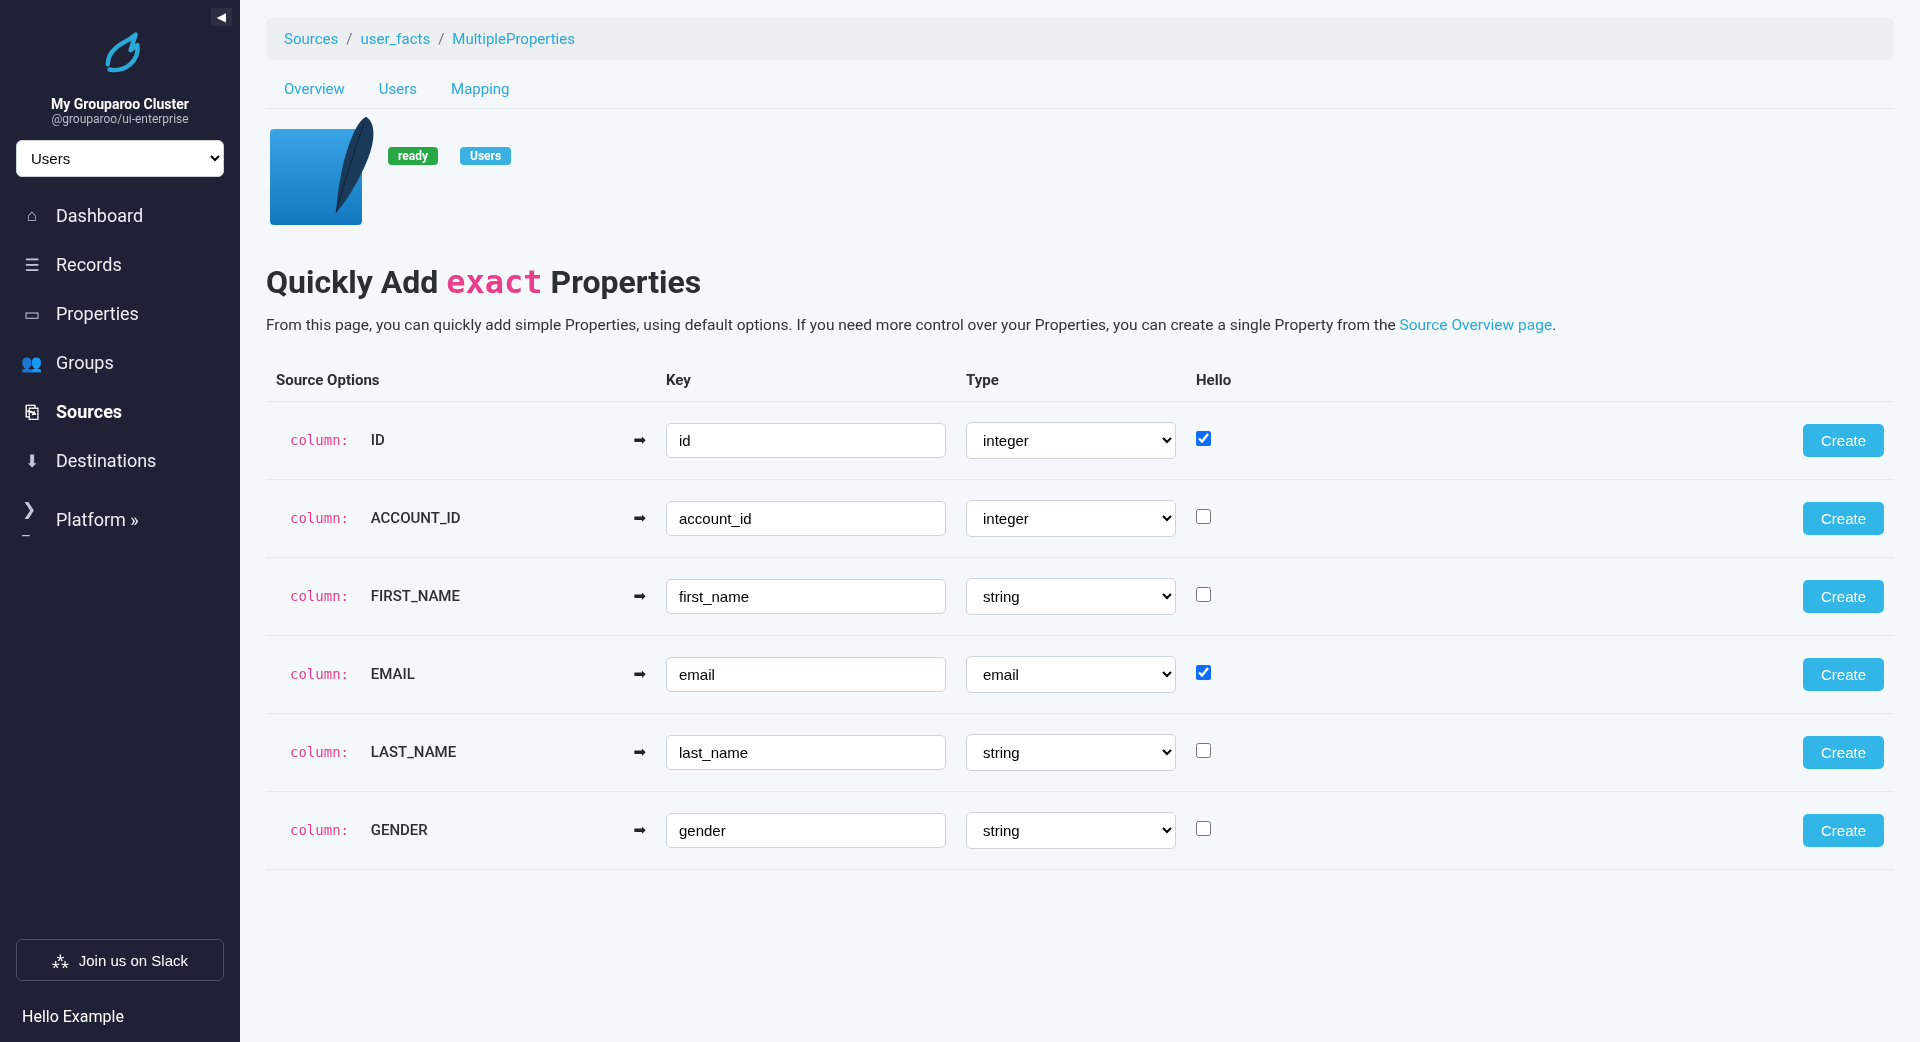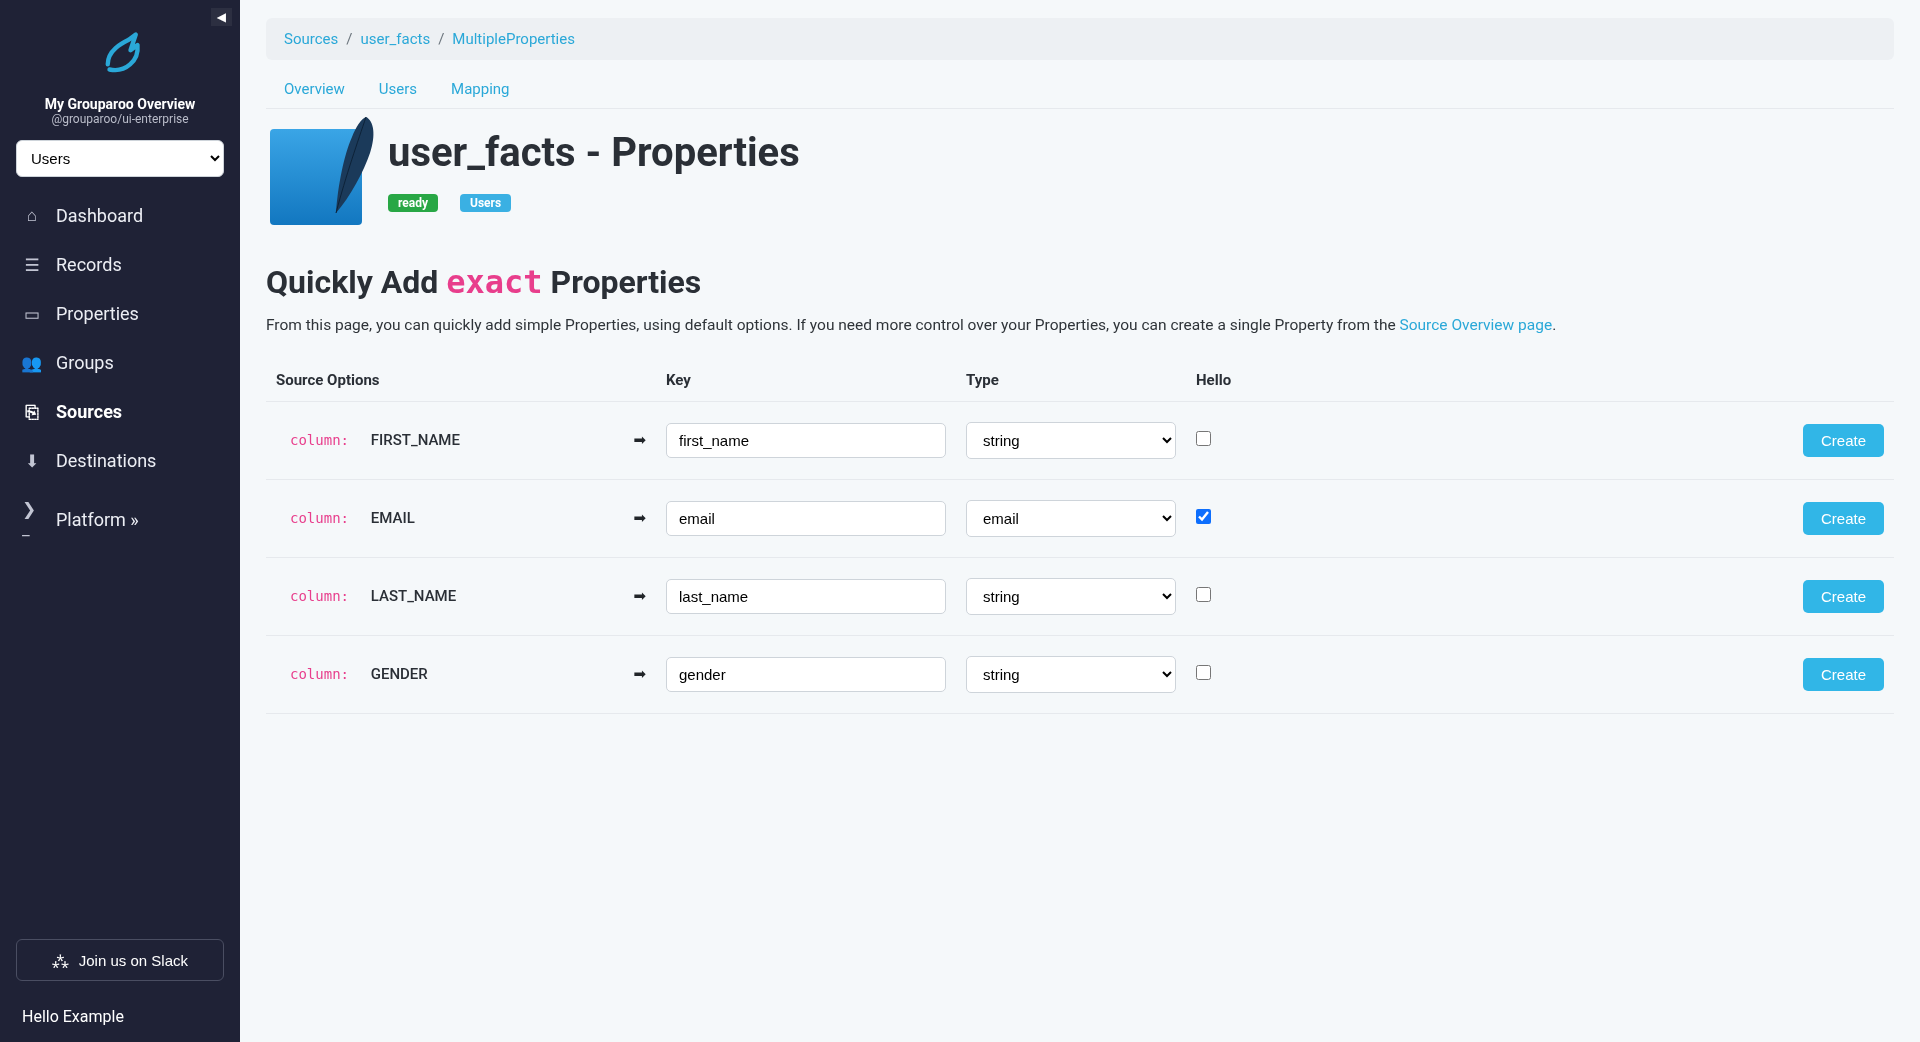--- a/index.html
+++ b/index.html
@@ -70,21 +70,21 @@
 <body>
 
 <div class="app">
   <aside class="sidebar">
     <button class="collapse-btn">◀</button>
     <div class="logo">
       <svg viewBox="0 0 64 64" fill="none">
         <path d="M18 46 C18 30 34 22 42 18 L50 12 L44 30 L52 24 C54 42 38 56 20 52" stroke="#2aa8d8" stroke-width="5" stroke-linecap="round" stroke-linejoin="round" fill="none"></path>
       </svg>
     </div>
-    <div class="cluster-name">My Grouparoo Overview</div>
+    <div class="cluster-name">My Grouparoo Cluster</div>
     <div class="cluster-sub">@grouparoo/ui-enterprise</div>
     <div class="select-wrap">
       <select>
         <option>Users</option>
       </select>
     </div>
     <ul class="nav" id="nav-list">
         <li>
           <span class="icon">⌂</span>
           <span>Dashboard</span>
@@ -134,21 +134,20 @@
     <div class="header-row">
       <div class="icon-box">
         <div class="feather">
           <svg viewBox="0 0 54 100">
             <path d="M40 2 C48 6 50 20 44 38 C38 56 24 82 10 98 C12 70 18 40 26 22 C30 12 35 4 40 2 Z" fill="#1b3a5a"></path>
             <path d="M10 98 C20 60 32 26 40 2" stroke="#0d2238" stroke-width="1" fill="none"></path>
           </svg>
         </div>
       </div>
       <div>
-        <h1 class="title">user_facts - Properties</h1>
         <div class="badges">
           <span class="badge badge-ready">ready</span>
           <span class="badge badge-users">Users</span>
         </div>
       </div>
     </div>
 
     <h2 class="section-title">
       <span>Quickly Add </span><code>exact</code><span> Properties</span>
     </h2>
@@ -162,20 +161,36 @@
           <th class="th-src">Source Options</th>
           <th class="th-arrow"></th>
           <th class="th-key">Key</th>
           <th class="th-type">Type</th>
           <th class="th-unique">Hello</th>
           <th></th>
         </tr>
       </thead>
       <tbody id="rows">
           <tr>
+            <td><span class="col-label">column:</span><span class="col-name" style="margin-left: 18px;">   ID</span></td>
+            <td class="arrow-cell">➡</td>
+            <td><input type="text" value="id" style=""></td>
+            <td><select><option>integer</option></select></td>
+            <td class="checkbox-cell"><input type="checkbox" checked="" style=""></td>
+            <td class="create-cell"><button class="create-btn">Create</button></td>
+          </tr>
+          <tr>
+            <td><span class="col-label">column:</span><span class="col-name" style="margin-left: 18px;">   ACCOUNT_ID</span></td>
+            <td class="arrow-cell">➡</td>
+            <td><input type="text" value="account_id" style=""></td>
+            <td><select><option>integer</option></select></td>
+            <td class="checkbox-cell"><input type="checkbox" style=""></td>
+            <td class="create-cell"><button class="create-btn">Create</button></td>
+          </tr>
+          <tr>
             <td><span class="col-label">column:</span><span class="col-name" style="margin-left: 18px;">   FIRST_NAME</span></td>
             <td class="arrow-cell">➡</td>
             <td><input type="text" value="first_name" style=""></td>
             <td><select><option>string</option></select></td>
             <td class="checkbox-cell"><input type="checkbox" style=""></td>
             <td class="create-cell"><button class="create-btn">Create</button></td>
           </tr>
           <tr>
             <td><span class="col-label">column:</span><span class="col-name" style="margin-left: 18px;">   EMAIL</span></td>
             <td class="arrow-cell">➡</td>

